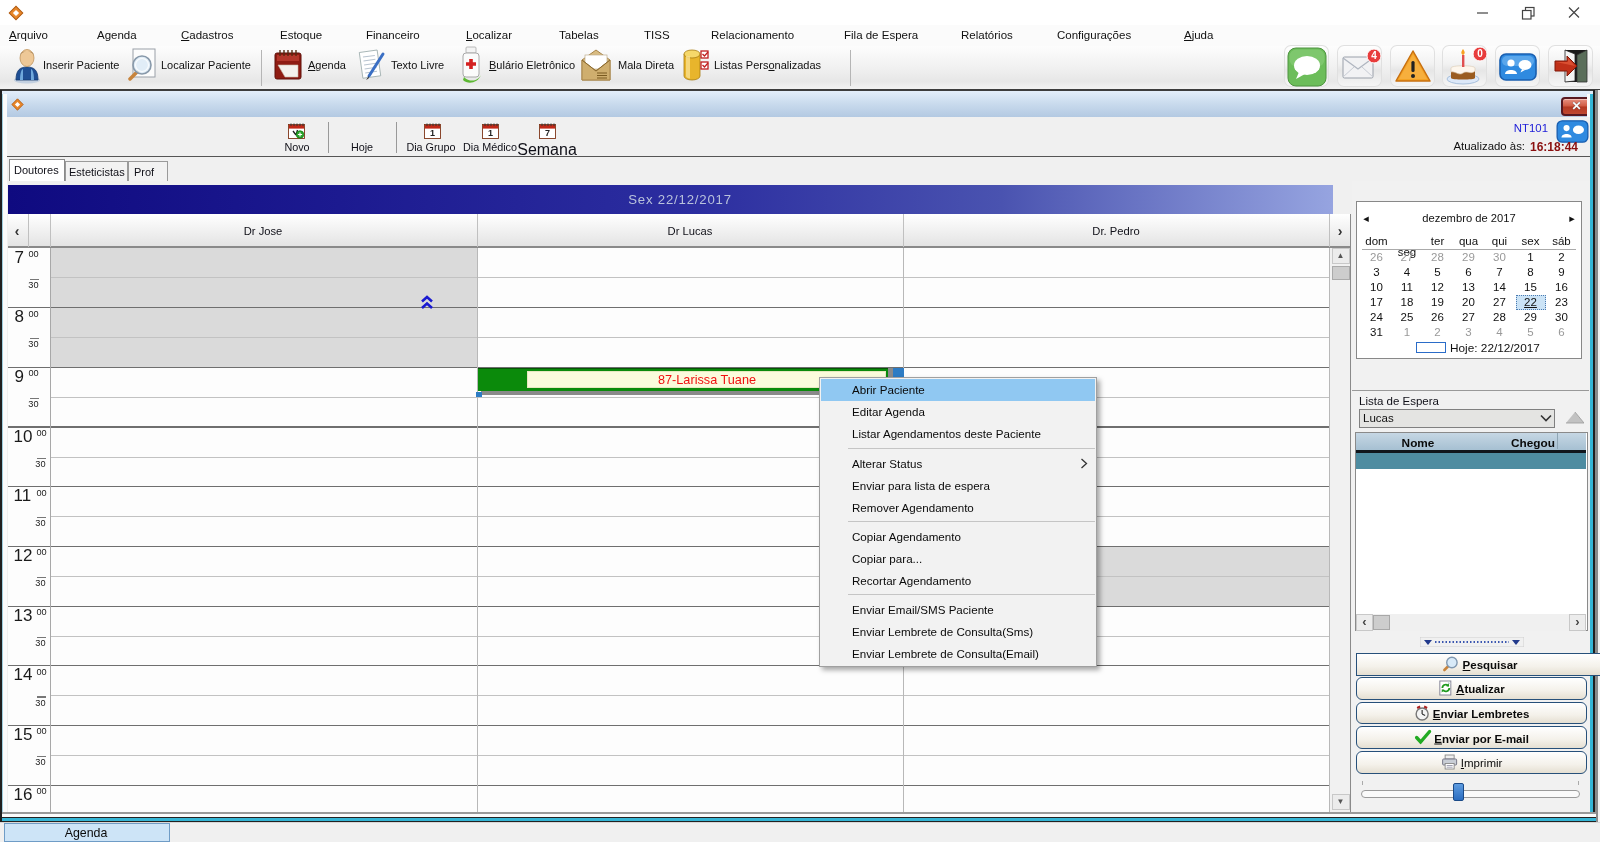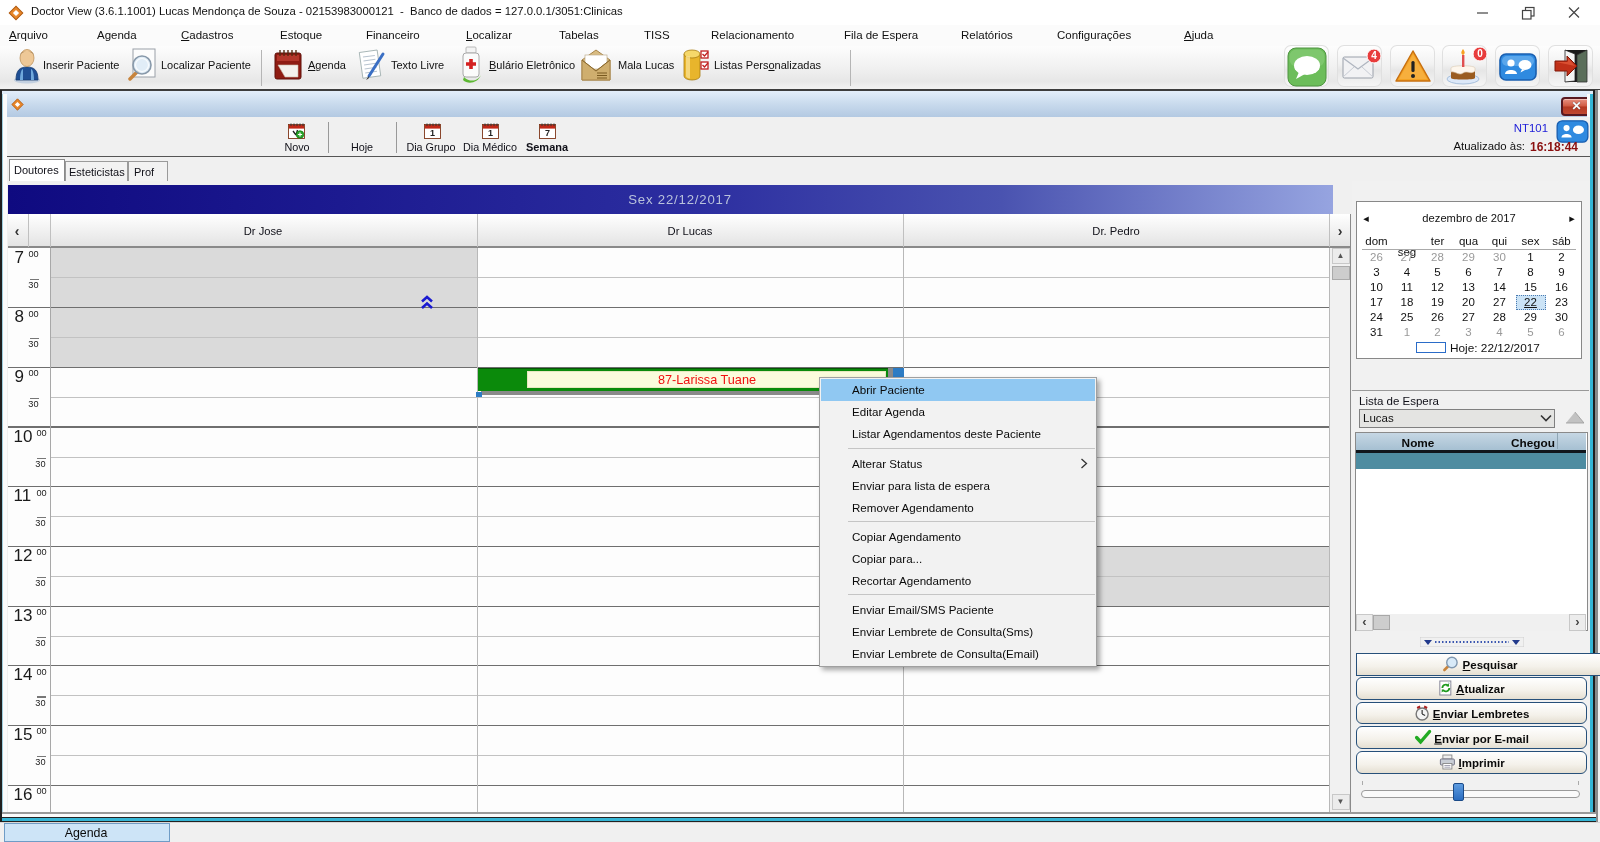--- a/index.html
+++ b/index.html
@@ -5,21 +5,20 @@
 font-family:"Liberation Sans",sans-serif;}
 .ab{position:absolute}
 .tx{position:absolute;white-space:nowrap}
 </style></head><body>
 <div class="ab" style="left:0;top:0;width:1600px;height:842px;background:#fff">
 <div class="ab" style="left:0;top:0;width:1600px;height:25px;background:#ffffff"></div>
 <svg class="ab" style="left:7px;top:4px" width="18" height="18" viewBox="0 0 18 18">
       <rect x="4.2" y="4.2" width="9.6" height="9.6" transform="rotate(45 9 9)" fill="#e8872a" stroke="#b05a10" stroke-width="1"></rect>
       <rect x="6.8" y="6.8" width="4.4" height="4.4" transform="rotate(45 9 9)" fill="#fff"></rect>
     </svg>
-<span class="tx" style="left:31px;top:5px;font-size:11.3px;color:#111;">Doctor View (3.6.1.1001) Lucas Mendonça de Souza - 02153983000121&nbsp;&nbsp;-&nbsp;&nbsp;Banco de dados&nbsp;=&nbsp;127.0.0.1/3051:Clinicas</span>
 <svg class="ab" style="left:1470px;top:0" width="120" height="25" viewBox="0 0 120 25">
       <g stroke="#444" stroke-width="1.2" fill="none">
         <line x1="7" y1="13" x2="18" y2="13"></line>
         <rect x="55.5" y="7.5" width="8.5" height="8.5"></rect>
         <rect x="52.5" y="10.5" width="8.5" height="8.5" fill="#fff"></rect>
         <path d="M99 7.5 L109 17.5 M109 7.5 L99 17.5"></path>
       </g>
     </svg>
 <div class="ab" style="left:0;top:25px;width:1600px;height:21px;background:#fbfbfb"></div>
 <span class="tx" style="left:9px;top:28.5px;font-size:11.5px;color:#111;"><u>A</u>rquivo</span>
@@ -94,21 +93,21 @@
 <path d="M3 14 L17 4 L31 14 L31 34 L3 34 Z" fill="#d9bc82" stroke="#a8854a" stroke-width="1"></path>
 <rect x="6" y="9" width="22" height="14" fill="#fff" stroke="#c0b090" stroke-width="0.7"></rect>
 <path d="M3 14 L17 25 L31 14 L31 34 L3 34 Z" fill="#cfae6e" stroke="#a8854a" stroke-width="1"></path>
 <path d="M3 14 L17 25 L31 14" fill="none" stroke="#8a6a30" stroke-width="1"></path>
 <g stroke="#7a5a20" stroke-width="1">
         <line x1="18" y1="27" x2="28" y2="27"></line>
         <line x1="18" y1="29.5" x2="28" y2="29.5"></line>
         <line x1="18" y1="32" x2="28" y2="32"></line>
       </g>
 </svg>
-<span class="tx" style="left:618px;top:59px;font-size:11px;color:#111;">Mala Lucas</span>
+<span class="tx" style="left:618px;top:59px;font-size:11px;color:#111;">Mala Direta</span>
 <svg class="ab" style="left:682px;top:46px" width="28" height="38" viewBox="0 0 28 38">
 <path d="M2 8 L2 30 A8 4 0 0 0 18 30 L18 8 Z" fill="#e8b52c" stroke="#a87c10" stroke-width="0.8"></path>
 <ellipse cx="10" cy="8" rx="8" ry="4" fill="#f6d86a" stroke="#a87c10" stroke-width="0.8"></ellipse>
 <path d="M4 10 L4 30 C4 31.5 6 32.5 8 32.5 L8 10 Z" fill="#f8e090" opacity="0.8"></path>
 <g>
         <rect x="19" y="5" width="7" height="7" fill="#fff" stroke="#c02020" stroke-width="1.3"></rect>
         <path d="M20.5 8 l2 2 l3.5-4" stroke="#c02020" stroke-width="1.3" fill="none"></path>
         <rect x="19" y="16" width="7" height="7" fill="#fff" stroke="#c02020" stroke-width="1.3"></rect>
         <path d="M20.5 19 l2 2 l3.5-4" stroke="#c02020" stroke-width="1.3" fill="none"></path>
       </g>
@@ -236,21 +235,21 @@
 <rect x="1" y="2" width="15" height="3.6" fill="#c02818"></rect>
 <g stroke="#333" stroke-width="1">
         <line x1="3" y1="0.5" x2="3" y2="3"></line>
         <line x1="6" y1="0.5" x2="6" y2="3"></line>
         <line x1="9" y1="0.5" x2="9" y2="3"></line>
         <line x1="12" y1="0.5" x2="12" y2="3"></line>
         <line x1="15" y1="0.5" x2="15" y2="3"></line>
       </g>
 <text x="8.5" y="13.4" font-size="9" font-family="Liberation Sans" font-weight="bold" fill="#222" text-anchor="middle">7</text>
     </svg>
-<span class="tx" style="left:547px;transform:translateX(-50%);top:141px;font-size:11px;color:#101018;font-weight:bold;">Semana</span>
+<span class="tx" style="left:547px;transform:translateX(-50%);top:141px;font-size:16px;color:#101018;">Semana</span>
 <span class="tx" style="right:52px;top:122px;font-size:11.4px;color:#2222d8;">NT101</span>
 <svg class="ab" style="left:1556px;top:120px" width="33" height="23" viewBox="0 0 38 27">
 <rect x="1" y="1" width="36" height="25" rx="6" fill="#2f8ae0" stroke="#1a5fb0" stroke-width="1.6"></rect>
 <circle cx="12" cy="9.5" r="3.6" fill="#fff"></circle>
 <path d="M6 20.5 C6 15 18 15 18 20.5 Z" fill="#fff"></path>
 <ellipse cx="26" cy="11.5" rx="6.5" ry="5" fill="#fff"></ellipse>
 </svg>
 <span class="tx" style="right:75px;top:140px;font-size:11.4px;color:#101010;">Atualizado às:</span>
 <span class="tx" style="right:22px;top:139.5px;font-size:12px;color:#8a0f0f;font-weight:bold">16:18:44</span>
 <div class="ab" style="left:7px;top:157.2px;width:1583px;height:23.8px;background:#f0f0f0"></div>
@@ -470,21 +469,21 @@
           <path d="M8 9 L8 5 M8 9 L11 10.5" stroke="#333" stroke-width="1.2"></path>
           <path d="M3 3 L6 1.5 M13 3 L10 1.5" stroke="#a22" stroke-width="2"></path>
         </svg> <u>E</u>nviar Lembretes</span>
     </div>
 <div class="ab" style="left:1356px;top:726.4px;width:231px;height:22.8px;border-radius:6px;background:linear-gradient(#ffffff,#f4f1ea 60%,#e5dfd2);border:1.6px solid #27507a">
       <span style="position:absolute;left:50%;top:48%;transform:translate(-50%,-50%);font-size:11.5px;font-weight:bold;color:#0a0a0a;white-space:nowrap"><svg width="17" height="15" viewBox="0 0 17 15" style="vertical-align:-2px">
           <path d="M2 8 L6 12.5 L15 2" fill="none" stroke="#22aa22" stroke-width="3.4" stroke-linecap="round"></path>
         </svg> <u>E</u>nviar por E-mail</span>
     </div>
 <div class="ab" style="left:1356px;top:751.1px;width:231px;height:22.8px;border-radius:6px;background:linear-gradient(#ffffff,#f4f1ea 60%,#e5dfd2);border:1.6px solid #27507a">
-      <span style="position:absolute;left:50%;top:48%;transform:translate(-50%,-50%);font-size:11.5px;font-weight:bold;color:#0a0a0a;white-space:nowrap"><svg width="17" height="16" viewBox="0 0 17 16" style="vertical-align:-3px">
+      <span style="position:absolute;left:50%;top:48%;transform:translate(-50%,-50%);font-size:11.5px;font-weight:normal;color:#0a0a0a;white-space:nowrap"><svg width="17" height="16" viewBox="0 0 17 16" style="vertical-align:-3px">
           <rect x="4" y="1" width="9" height="4" fill="#eee" stroke="#888" stroke-width="0.9"></rect>
           <rect x="1.5" y="5" width="14" height="6" rx="1" fill="#c9ced6" stroke="#778" stroke-width="1"></rect>
           <rect x="4" y="9.5" width="9" height="5.5" fill="#fff" stroke="#888" stroke-width="0.9"></rect>
           <line x1="5.5" y1="11.5" x2="11.5" y2="11.5" stroke="#99a" stroke-width="0.9"></line>
           <line x1="5.5" y1="13.2" x2="11.5" y2="13.2" stroke="#99a" stroke-width="0.9"></line>
         </svg> <u>I</u>mprimir</span>
     </div>
 <div class="ab" style="left:1362px;top:781px;width:1.4px;height:4px;background:#aaa"></div>
 <div class="ab" style="left:1578px;top:781px;width:1.4px;height:4px;background:#aaa"></div>
 <div class="ab" style="left:1361px;top:789.5px;width:219px;height:8px;background:#fafafa;border:1px solid #9a9a9a;border-radius:4px"></div>

